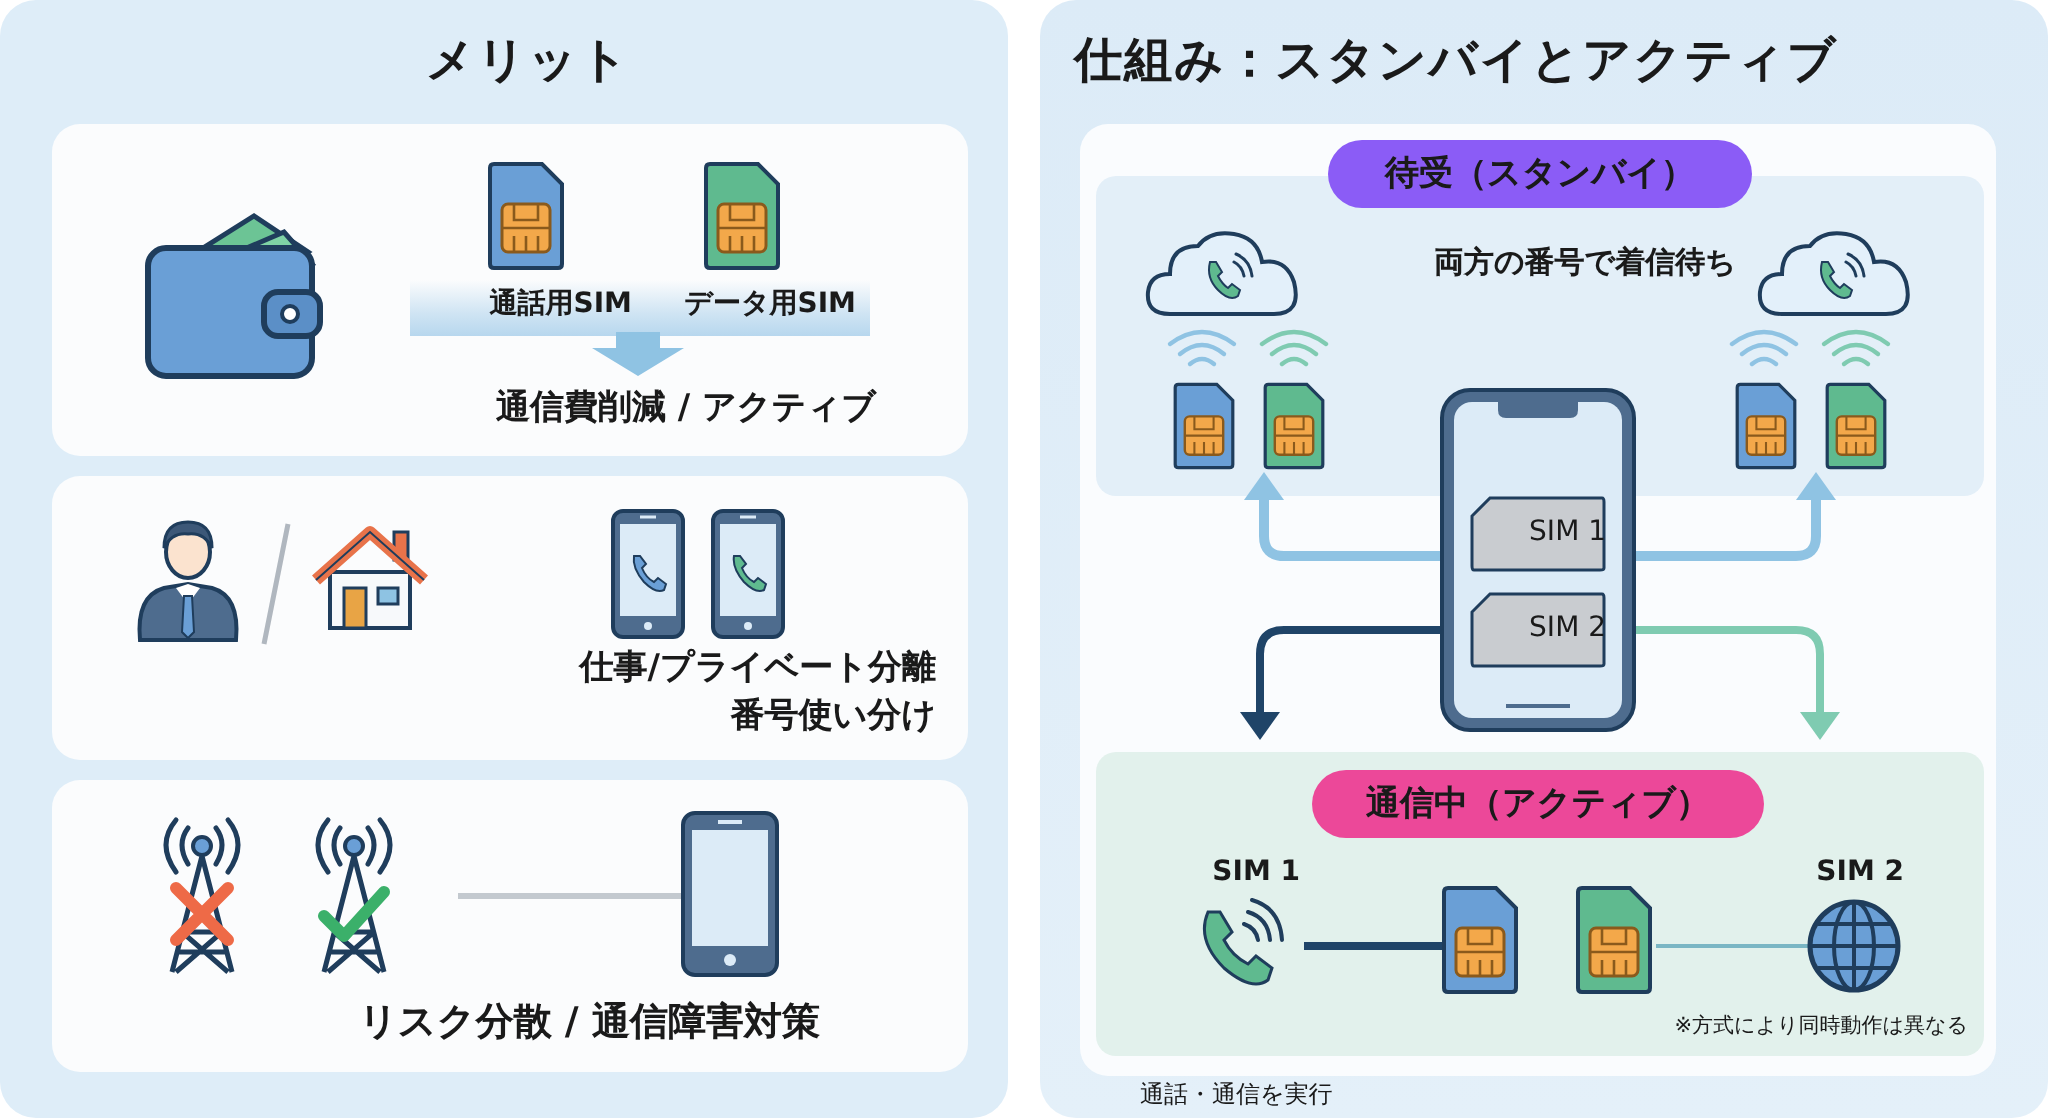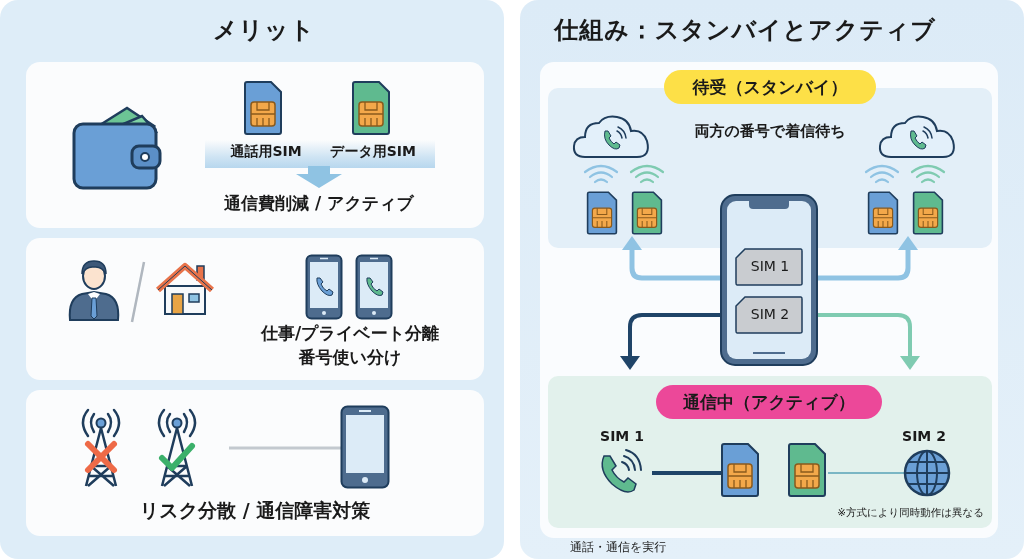--- a/index.html
+++ b/index.html
@@ -11,31 +11,31 @@
   .panel-right { left: 520px; width: 504px; background: linear-gradient(180deg, #dcebf7 0%, #e4f0f9 100%); }
 
   .panel-title { position: absolute; top: 14px; left: 0; width: 100%; text-align: center; font-size: 24px; font-weight: bold; letter-spacing: 1px; margin-left: 12px; }
 
   .card { position: absolute; left: 26px; width: 458px; background: #fbfcfd; border-radius: 14px; }
   .card1 { top: 62px; height: 166px; }
   .card2 { top: 238px; height: 142px; }
   .card3 { top: 390px; height: 146px; }
 
   .abs { position: absolute; }
-  .label { position: absolute; font-weight: bold; text-align: center; white-space: nowrap; }
+  .label { position: absolute; font-weight: bold; text-align: right; white-space: nowrap; }
 
   .grad-band { position: absolute; left: 205px; top: 140px; width: 230px; height: 28px;
     background: linear-gradient(180deg, rgba(255,255,255,0) 0%, #cfe4f3 60%, #b7d7ee 100%); }
 
   .right-inner { position: absolute; left: 540px; top: 62px; width: 458px; height: 476px; background: #fafcfe; border-radius: 14px; }
   .standby-box { position: absolute; left: 548px; top: 88px; width: 444px; height: 160px; background: #e3eff8; border-radius: 10px; }
   .active-box { position: absolute; left: 548px; top: 376px; width: 444px; height: 152px; background: #e2f1ec; border-radius: 10px; }
 
   .pill { position: absolute; height: 34px; border-radius: 17px; font-weight: bold; font-size: 17px; text-align: center; line-height: 34px; }
-  .pill-standby { left: 664px; top: 70px; width: 212px; background: #fde047; }
+  .pill-standby { left: 664px; top: 70px; width: 212px; background: #8b5cf6; }
   .pill-active { left: 656px; top: 385px; width: 226px; background: #ec4899; }
 
   svg { position: absolute; overflow: visible; }
 </style>
 </head>
 <body>
 
 <div class="panel panel-left"></div>
 <div class="panel-title abs" style="left:0;width:504px;">メリット</div>
 
@@ -119,21 +119,21 @@
 </svg>
 <svg style="left:340px;top:405px;" width="50" height="84" viewBox="0 0 50 84">
   <rect x="1.5" y="1.5" width="47" height="81" rx="6" fill="#4e6c8e" stroke="#1f3d5c" stroke-width="2"></rect>
   <rect x="6" y="10" width="38" height="58" fill="#dcebf7"></rect>
   <line x1="19" y1="6" x2="31" y2="6" stroke="#dcebf7" stroke-width="2"></line>
   <circle cx="25" cy="75" r="3" fill="#dcebf7"></circle>
 </svg>
 <div class="label" style="left:100px;top:498px;width:310px;font-size:19px;">リスク分散 / 通信障害対策</div>
 
 <div class="panel panel-right"></div>
-<div class="panel-title abs" style="left:531px;width:404px;">仕組み：スタンバイとアクティブ</div>
+<div class="panel-title abs" style="left:514px;width:404px;">仕組み：スタンバイとアクティブ</div>
 <div class="right-inner"></div>
 
 <div class="standby-box"></div>
 <div class="pill pill-standby">待受（スタンバイ）</div>
 <div class="label" style="left:672px;top:122px;width:196px;font-size:15px;">両方の番号で着信待ち</div>
 
 <svg style="left:571px;top:113px;" width="82" height="46" viewBox="0 0 82 46">
   <path d="M14,44 Q2,44 3,33 Q4,24 14,24 Q14,10 28,10 Q34,2 46,4 Q58,6 60,18 Q72,16 76,28 Q80,44 66,44 Z" fill="#e3f0fa" stroke="#1f3d5c" stroke-width="2"></path>
   <path d="M34,18 Q32,26 38,32 Q44,38 48,35 L49,32 L45,29 L43,31 Q40,29 38,25 L40,23 L37,18 Z" fill="#5fba8f" stroke="#1f3d5c" stroke-width="1"></path>
   <path d="M46,18 Q50,20 51,25 M47,14 Q54,17 55,25" fill="none" stroke="#1f3d5c" stroke-width="1.5" stroke-linecap="round"></path>

